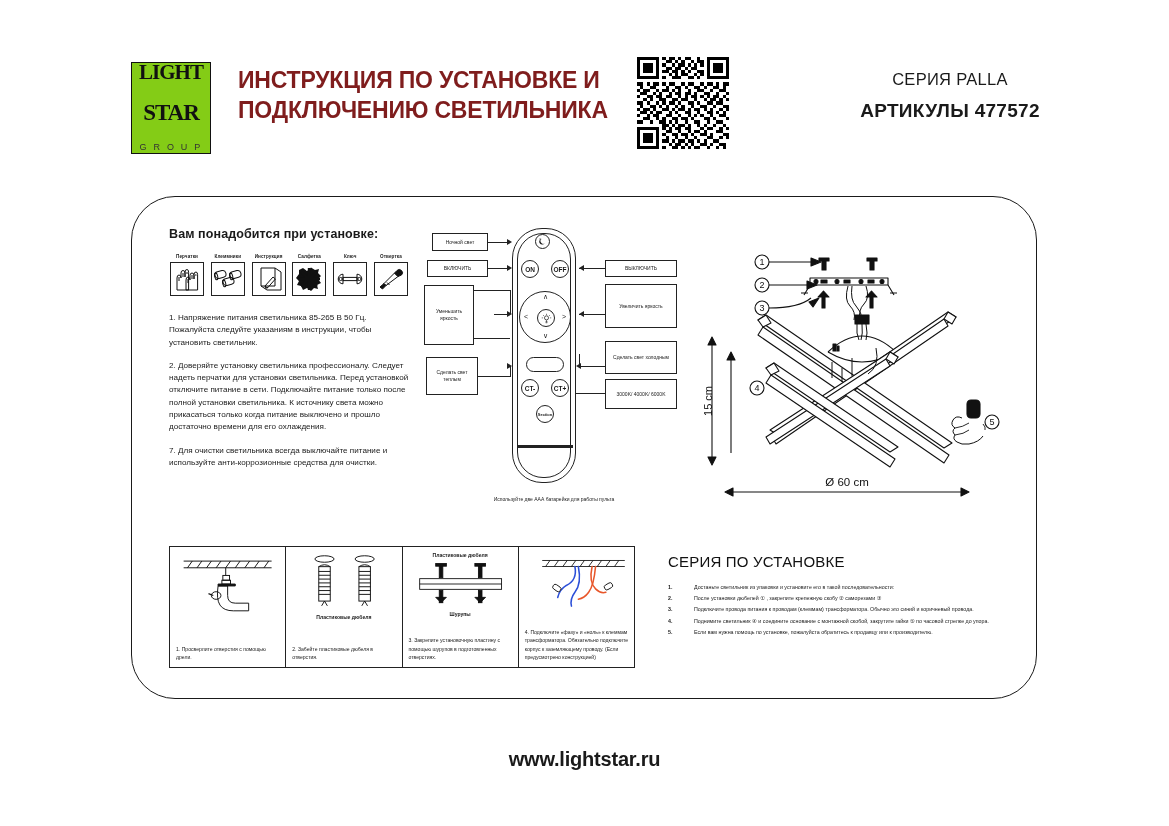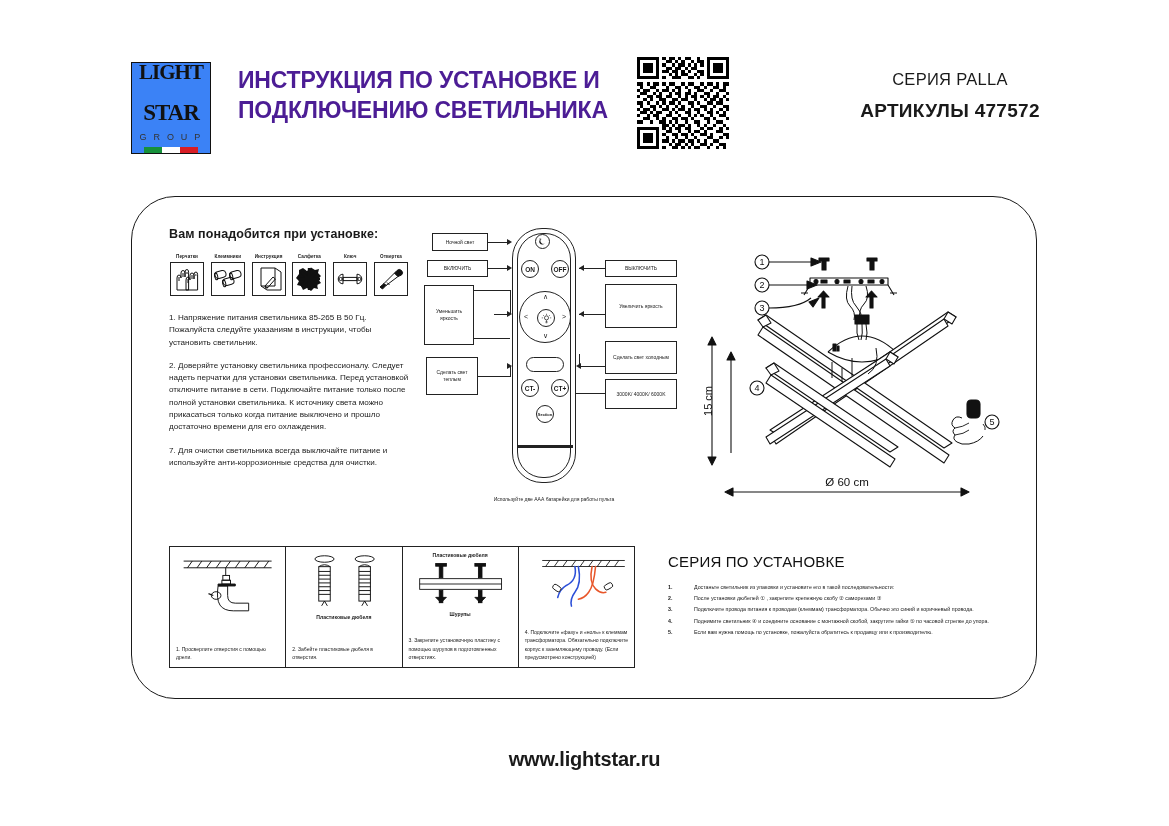--- a/index.html
+++ b/index.html
@@ -10,41 +10,41 @@
     font-family:"Liberation Sans", sans-serif;
     color:#1a1a1a;
     position:relative;
     overflow:hidden;
   }
 
   
   #header { position:absolute; left:0; top:0; width:1169px; height:175px; }
   #logo-box {
     position:absolute; left:131px; top:62px; width:80px; height:92px;
-    border:1px solid #111; background:#3b82f6;
+    border:1px solid #111; background:#84cc16;
     display:flex; flex-direction:column; align-items:center; justify-content:space-between;
   }
   .logo-word {
     font-family:"Liberation Serif", serif; font-weight:bold;
     letter-spacing:-1px; line-height:0.92; color:#111;
   }
   #logo-light { font-size:21px; }
   #logo-star  { font-size:23px;margin-top:20px; }
   #logo-group { font-size:9px; letter-spacing:2.2px; color:#333;
-                font-family:"Liberation Sans", sans-serif; margin-top:9px; }
+                font-family:"Liberation Sans", sans-serif; margin-top:19px; }
   #flag { width:54px; height:6px; display:flex; margin-top:5px; }
   #flag i { flex:1; display:block; }
   #flag .g { background:#17913b; }
   #flag .w { background:#ffffff; }
   #flag .r { background:#d81e26; }
 
   #title {
     position:absolute; left:238px; top:65px; width:390px;
     font-size:23px; font-weight:bold; line-height:1.32;
-    letter-spacing:-0.2px; color:#4c1d95;
+    letter-spacing:-0.2px; color:#7f1d1d;
   }
 
   #qr { position:absolute; left:637px; top:57px; width:92px; height:92px; }
 
   #product { position:absolute; left:800px; top:70px; width:300px; text-align:center; }
   #series  { font-size:16.5px; font-weight:normal; letter-spacing:.3px; }
   #article { font-size:19px; font-weight:bold; margin-top:11px; letter-spacing:.3px; }
 
   
   #card {

